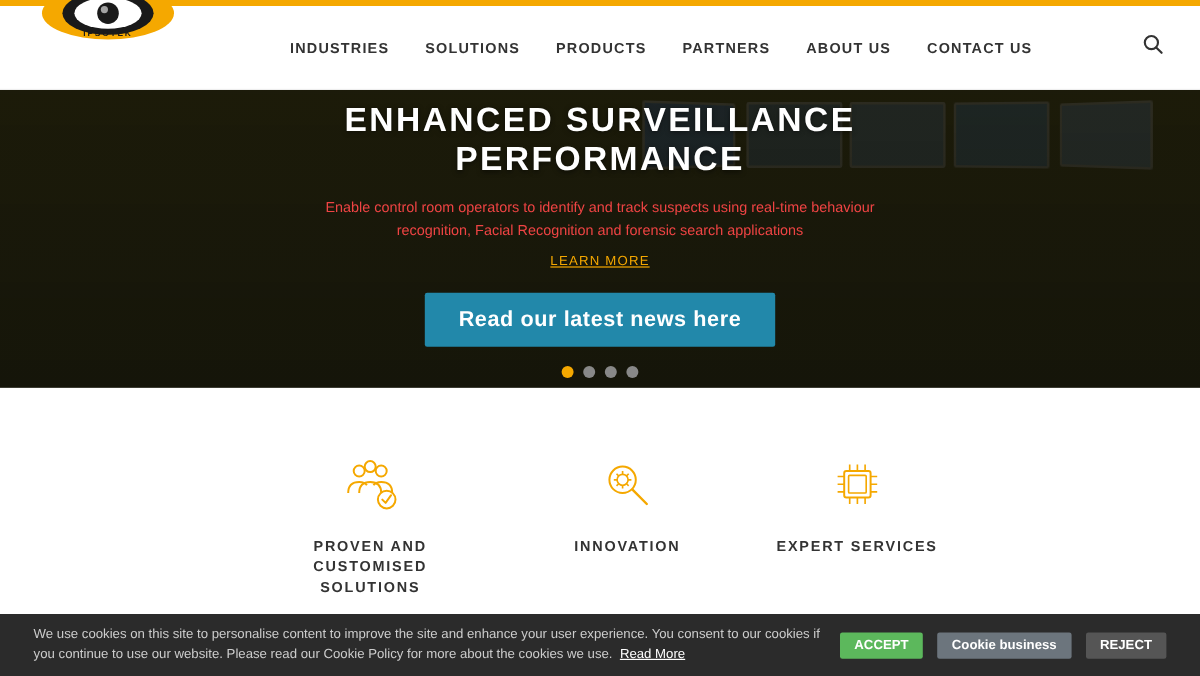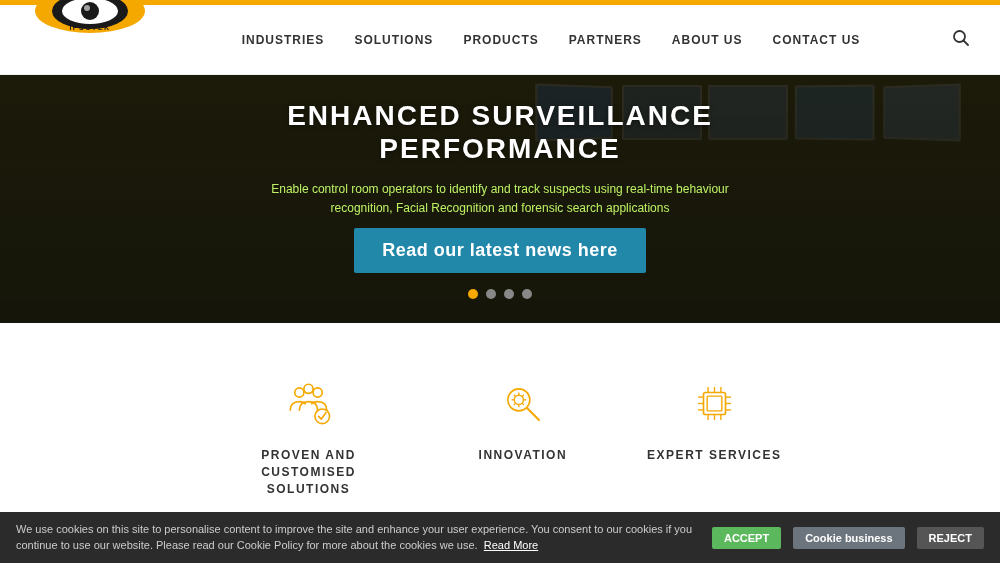--- a/index.html
+++ b/index.html
@@ -117,21 +117,21 @@
       font-size: 28px;
       font-weight: 900;
       letter-spacing: 2px;
       text-transform: uppercase;
       line-height: 1.2;
       margin-bottom: 14px;
       text-shadow: 0 1px 4px rgba(0,0,0,0.5);
     }
     .hero-desc {
       font-size: 12px;
-      color: #bef264;
+      color: #ef4444;
       line-height: 1.6;
       margin-bottom: 10px;
     }
     .hero-learn-more {
       font-size: 11px;
       color: #f5a800;
       text-transform: uppercase;
       letter-spacing: 1px;
       text-decoration: underline;
       cursor: pointer;
@@ -202,21 +202,21 @@
 
     
     .cookie-bar {
       position: fixed;
       bottom: 0;
       left: 0;
       right: 0;
       background: #2b2b2b;
       color: #ccc;
       font-size: 11px;
-      padding: 10px 16px;
+      padding: 10px 28px;
       display: flex;
       align-items: center;
       gap: 12px;
       z-index: 999;
     }
     .cookie-text {
       flex: 1;
       line-height: 1.4;
       color: #ccc;
       font-size: 11px;
@@ -292,20 +292,21 @@
       <div class="monitor"></div>
       <div class="monitor"></div>
       <div class="monitor"></div>
     </div>
   </div>
   <div class="hero-bg"></div>
 
   <div class="hero-content">
     <h1 class="hero-title">ENHANCED SURVEILLANCE PERFORMANCE</h1>
     <p class="hero-desc">Enable control room operators to identify and track suspects using real-time behaviour recognition, Facial Recognition and forensic search applications</p>
+    <a class="hero-learn-more">LEARN MORE</a>
     <button class="hero-cta-btn">Read our latest news here</button>
     <div class="hero-dots">
       <div class="dot active"></div>
       <div class="dot"></div>
       <div class="dot"></div>
       <div class="dot"></div>
     </div>
   </div>
 </section>
 

